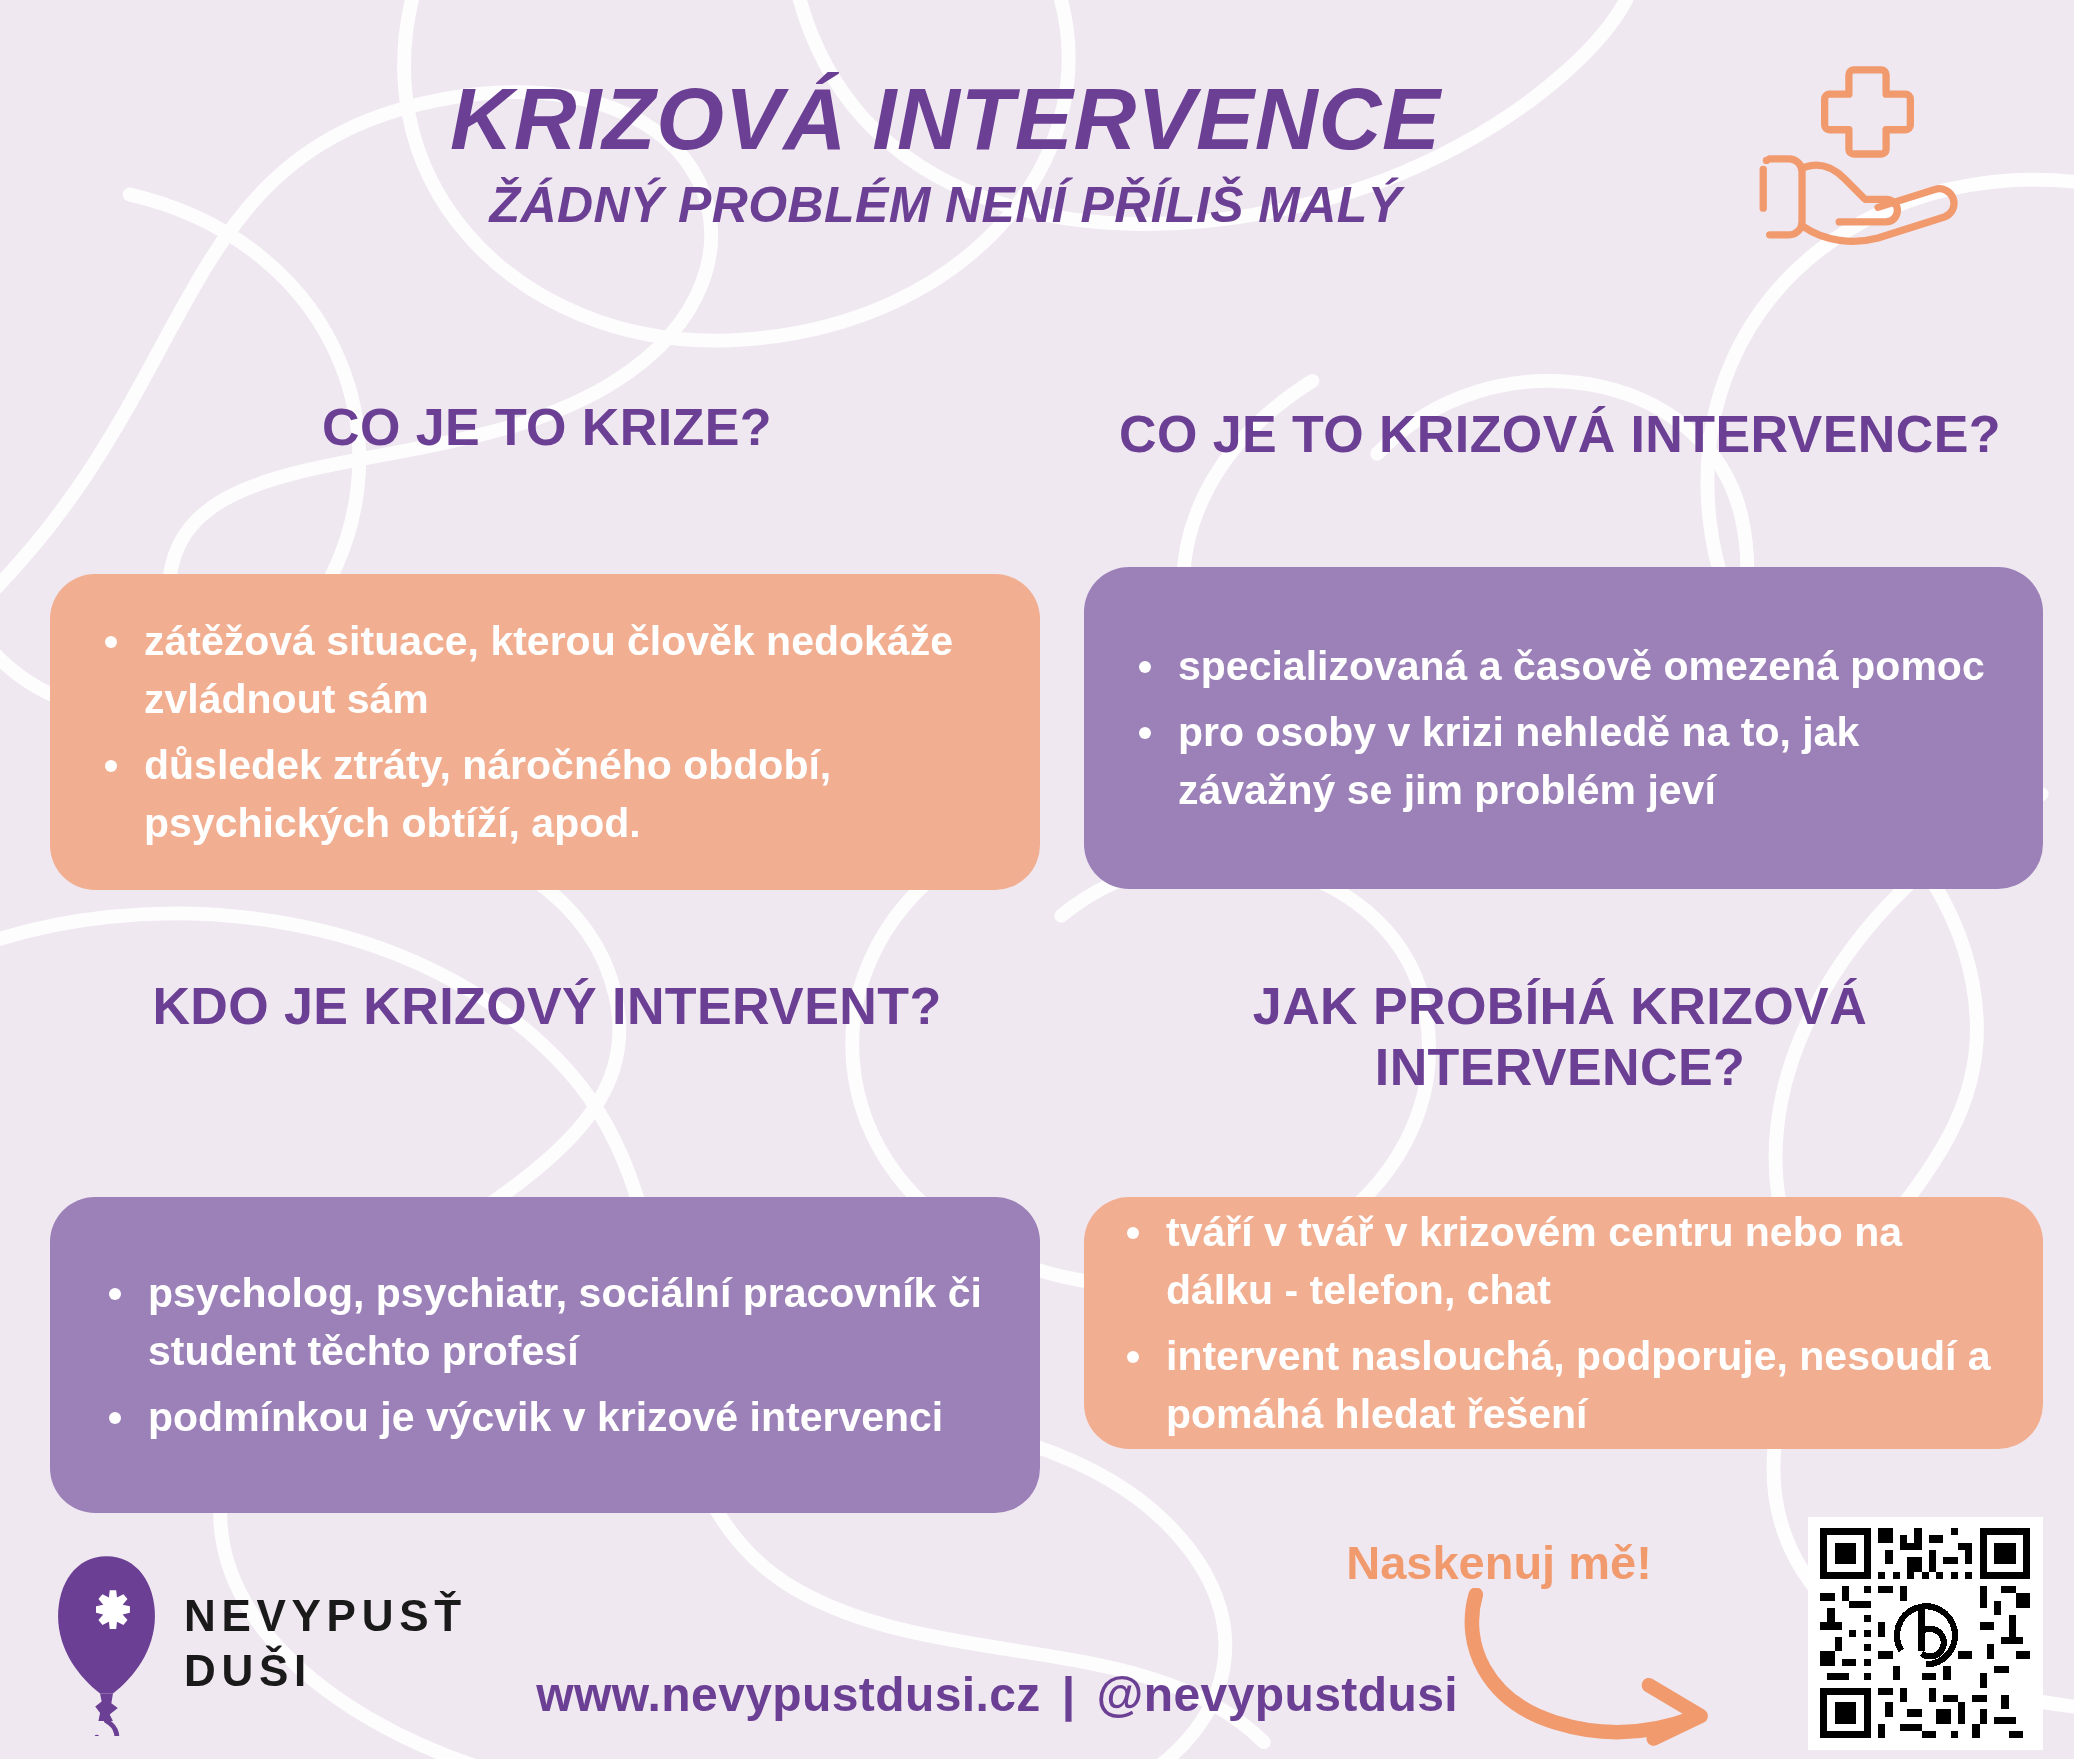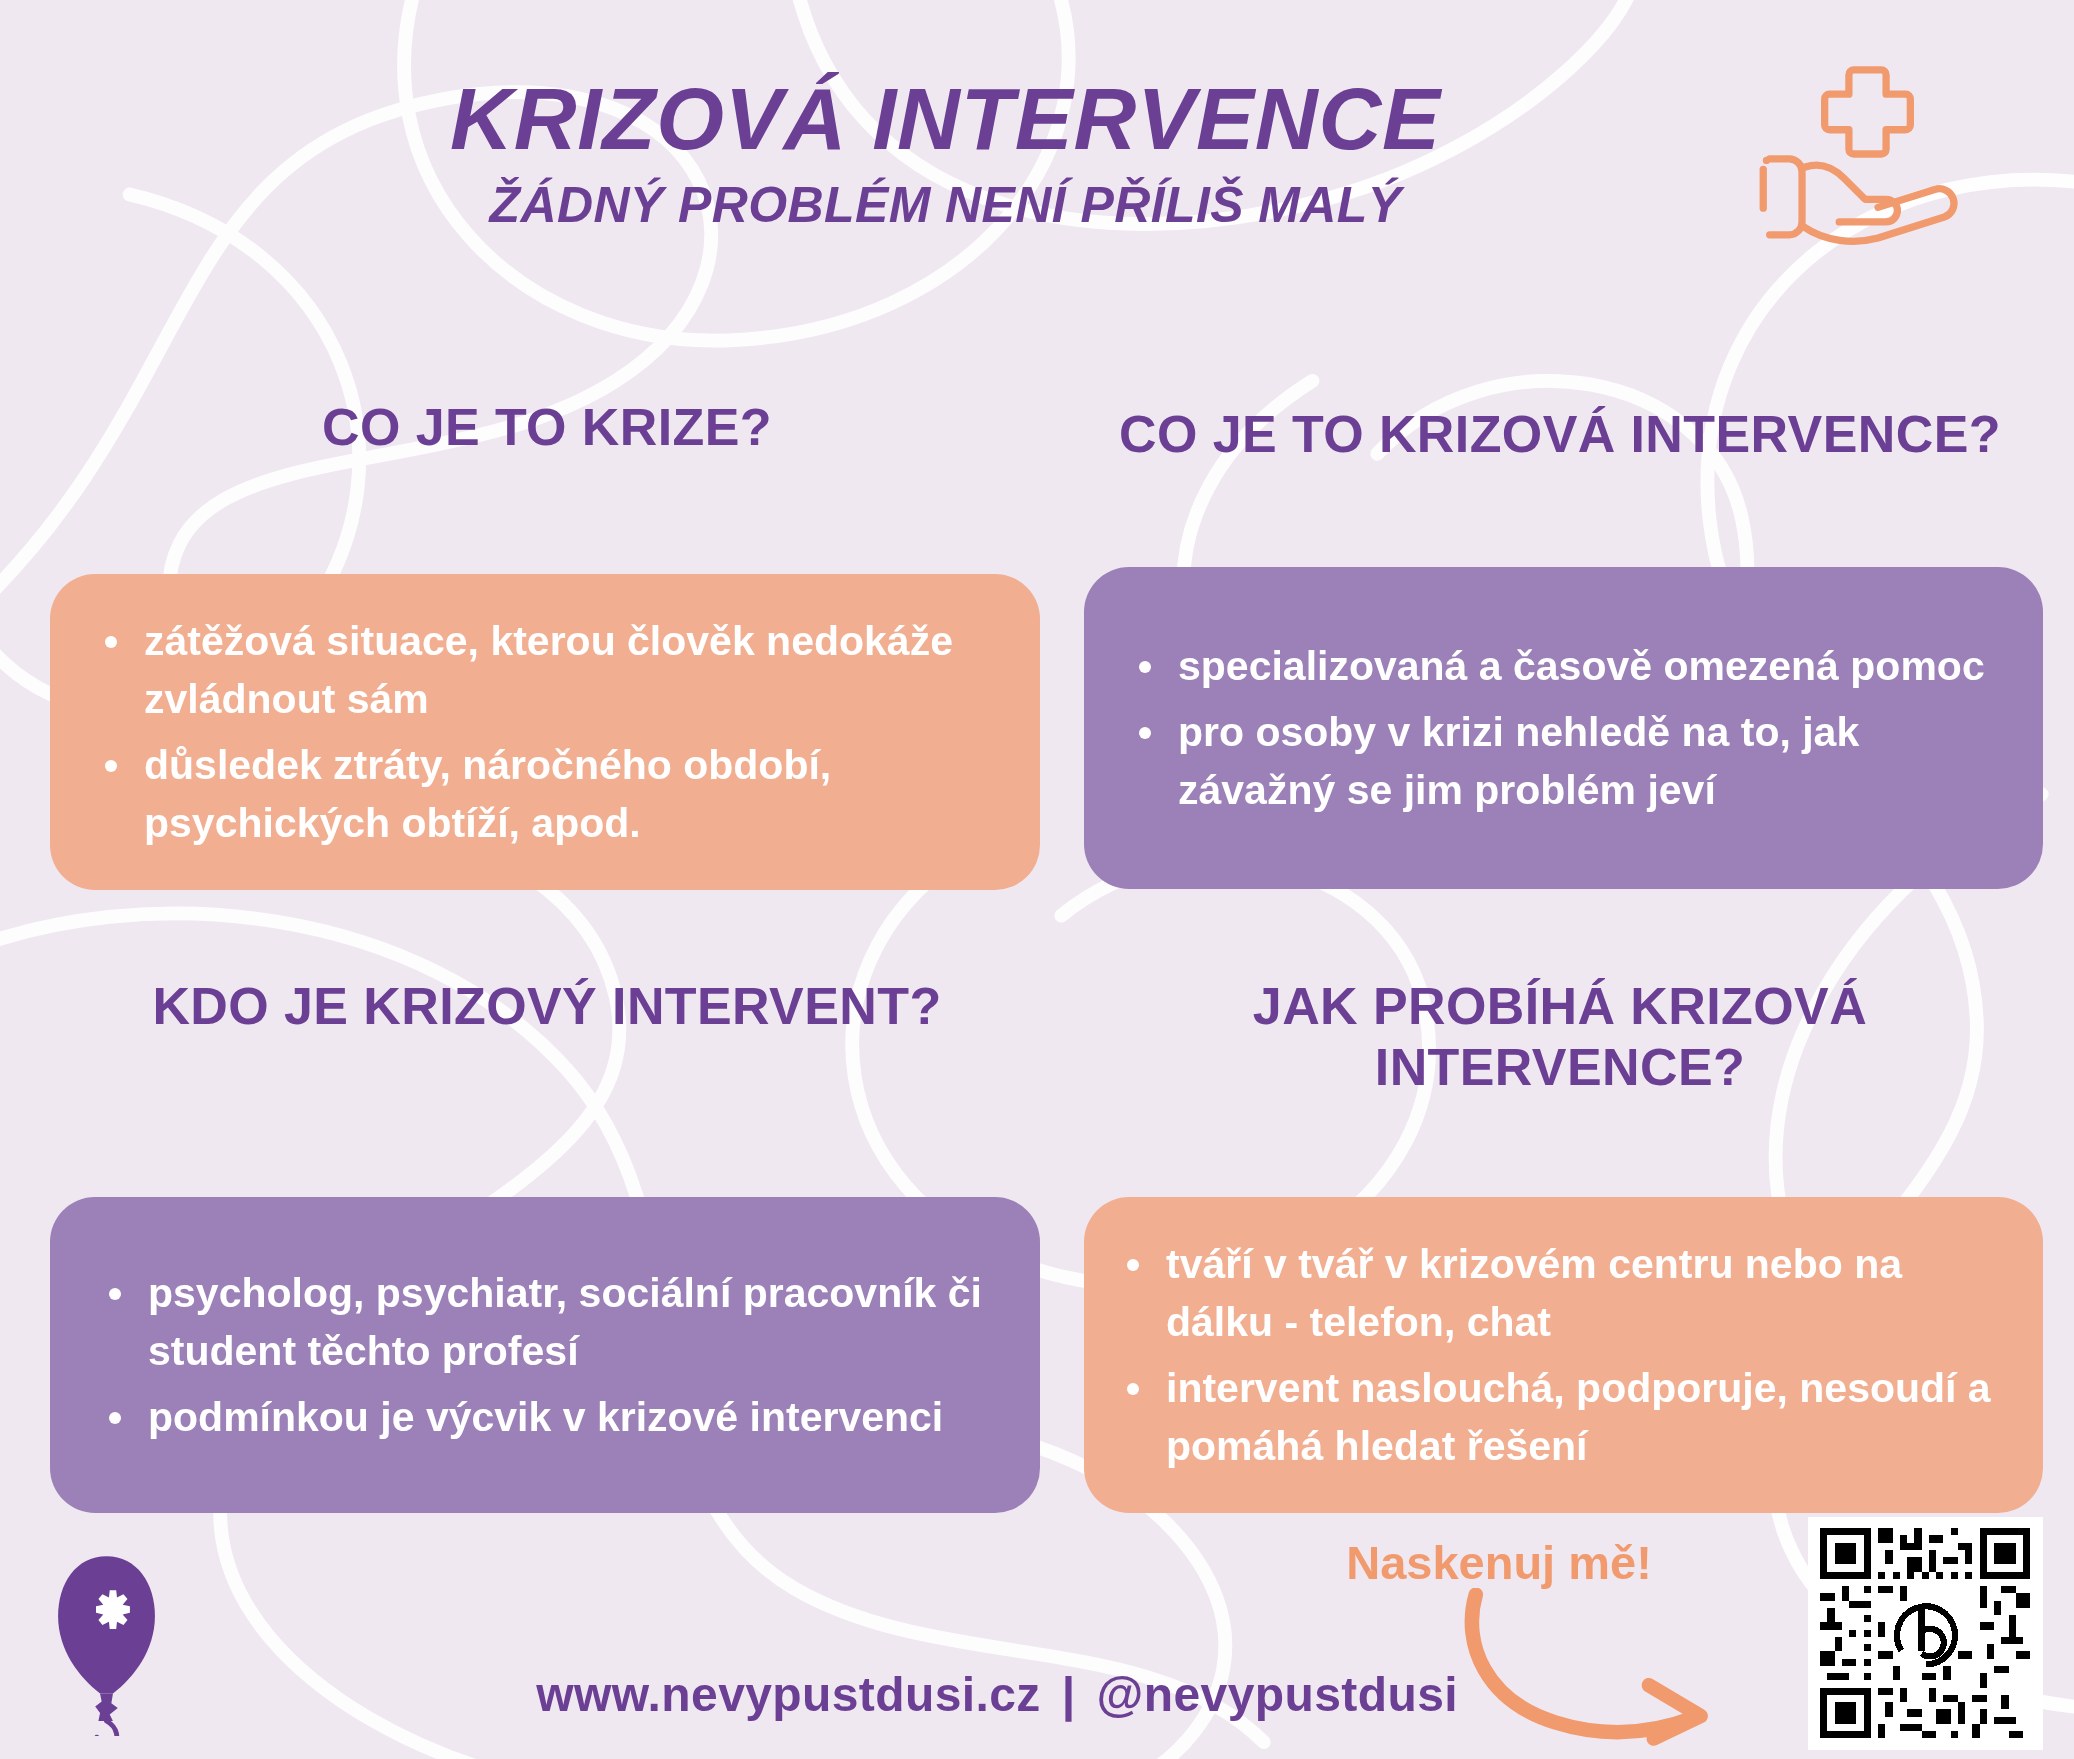--- a/index.html
+++ b/index.html
@@ -93,21 +93,21 @@
     display: flex;
     flex-direction: column;
     justify-content: center;
   }
   .card.salmon { background: #F1AE91; align-items: flex-end; }
   .card.purple { background: #9B81B8; }
 
   #card-1 { left: 50px;   top: 574px;  width: 990px; height: 316px; }
   #card-2 { left: 1084px; top: 567px;  width: 959px; height: 322px; }
   #card-3 { left: 50px;   top: 1197px; width: 990px; height: 316px; padding-left: 48px; }
-  #card-4 { left: 1084px; top: 1197px; width: 959px; height: 316px; padding-left: 32px; }
+  #card-4 { left: 1084px; top: 1197px; width: 959px; height: 252px; padding-left: 32px; }
 
   .bullet-list { list-style: none; }
   .bullet-list li {
     position: relative;
     padding-left: 50px;
     color: #FFFFFF;
     font-size: 41px;
     font-weight: 700;
     line-height: 1.42;
     margin-bottom: 8px;
@@ -263,20 +263,24 @@
   <div class="logo-wrap">
     <svg class="balloon" viewBox="0 0 140 228">
       <path d="M70 6 C 108 6 130 40 130 80 C 130 122 104 156 78 176 L 62 176 C 36 156 10 122 10 80 C 10 40 32 6 70 6 Z" fill="#6B3F94"></path>
       <path d="M62 176 l16 0 l-2 12 l8 6 l-10 8 l4 8 l-18 0 l2 -10 l-6 -8 l8 -6 z" fill="#6B3F94"></path>
       <path d="M70 210 c 14 8 16 22 8 30 c -8 8 -22 2 -20 -10" fill="none" stroke="#6B3F94" stroke-width="6" stroke-linecap="round"></path>
       <g fill="#FFFFFF">
         <path d="M74 48 l8 0 l1 9 l8 -4 l5 6 l-6 7 l9 2 l0 8 l-9 2 l6 7 l-5 6 l-8 -4 l-1 9 l-8 0 l-1 -9 l-8 4 l-5 -6 l6 -7 l-9 -2 l0 -8 l9 -2 l-6 -7 l5 -6 l8 4 z"></path>
         <circle cx="78" cy="72" r="13"></circle>
       </g>
     </svg>
+    <div class="logo-text">
+      <span>NEVYPUSŤ</span>
+      <span>DUŠI</span>
+    </div>
   </div>
 
   <div class="footer-links">
     <span>www.nevypustdusi.cz</span><span class="sep">|</span><span>@nevypustdusi</span>
   </div>
 
   <div class="scan-label">Naskenuj mě!</div>
 
   <svg class="scan-arrow" viewBox="0 0 340 200" fill="none" stroke="#F09A6E" stroke-width="18" stroke-linecap="round" stroke-linejoin="round">
     <path d="M22 8 C 4 70, 36 140, 120 166 C 190 188, 250 176, 292 160"></path>

